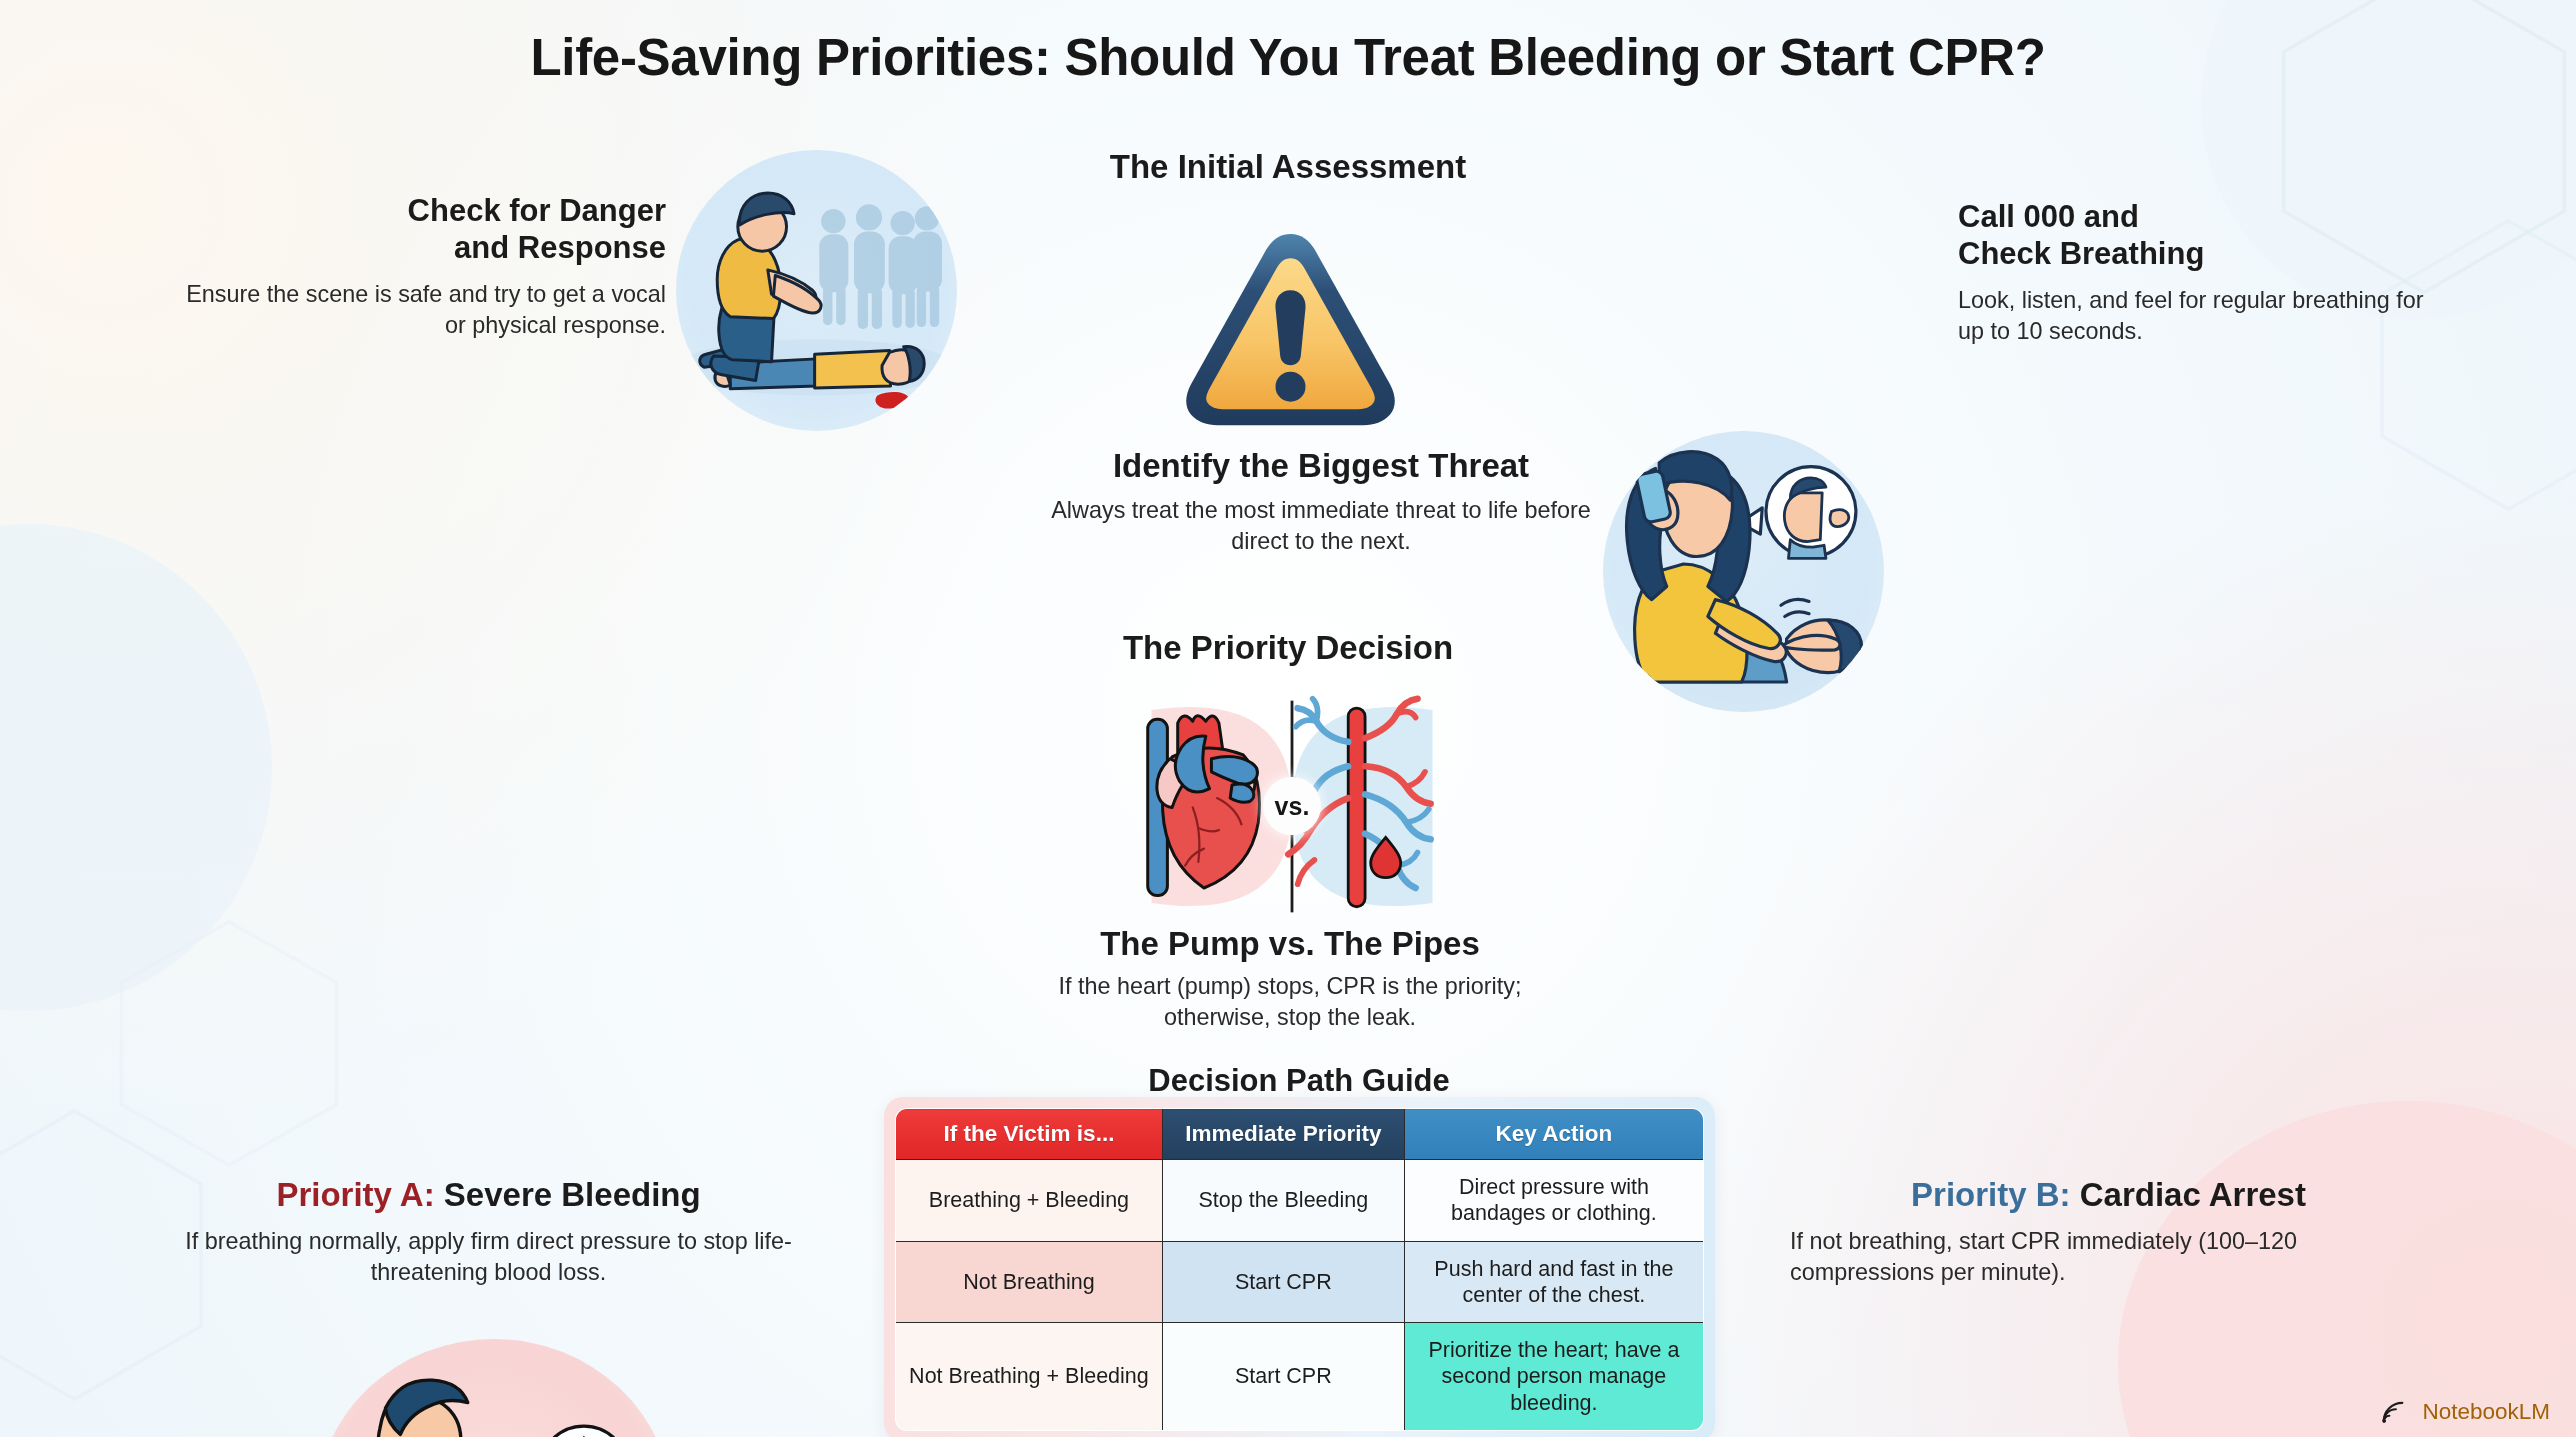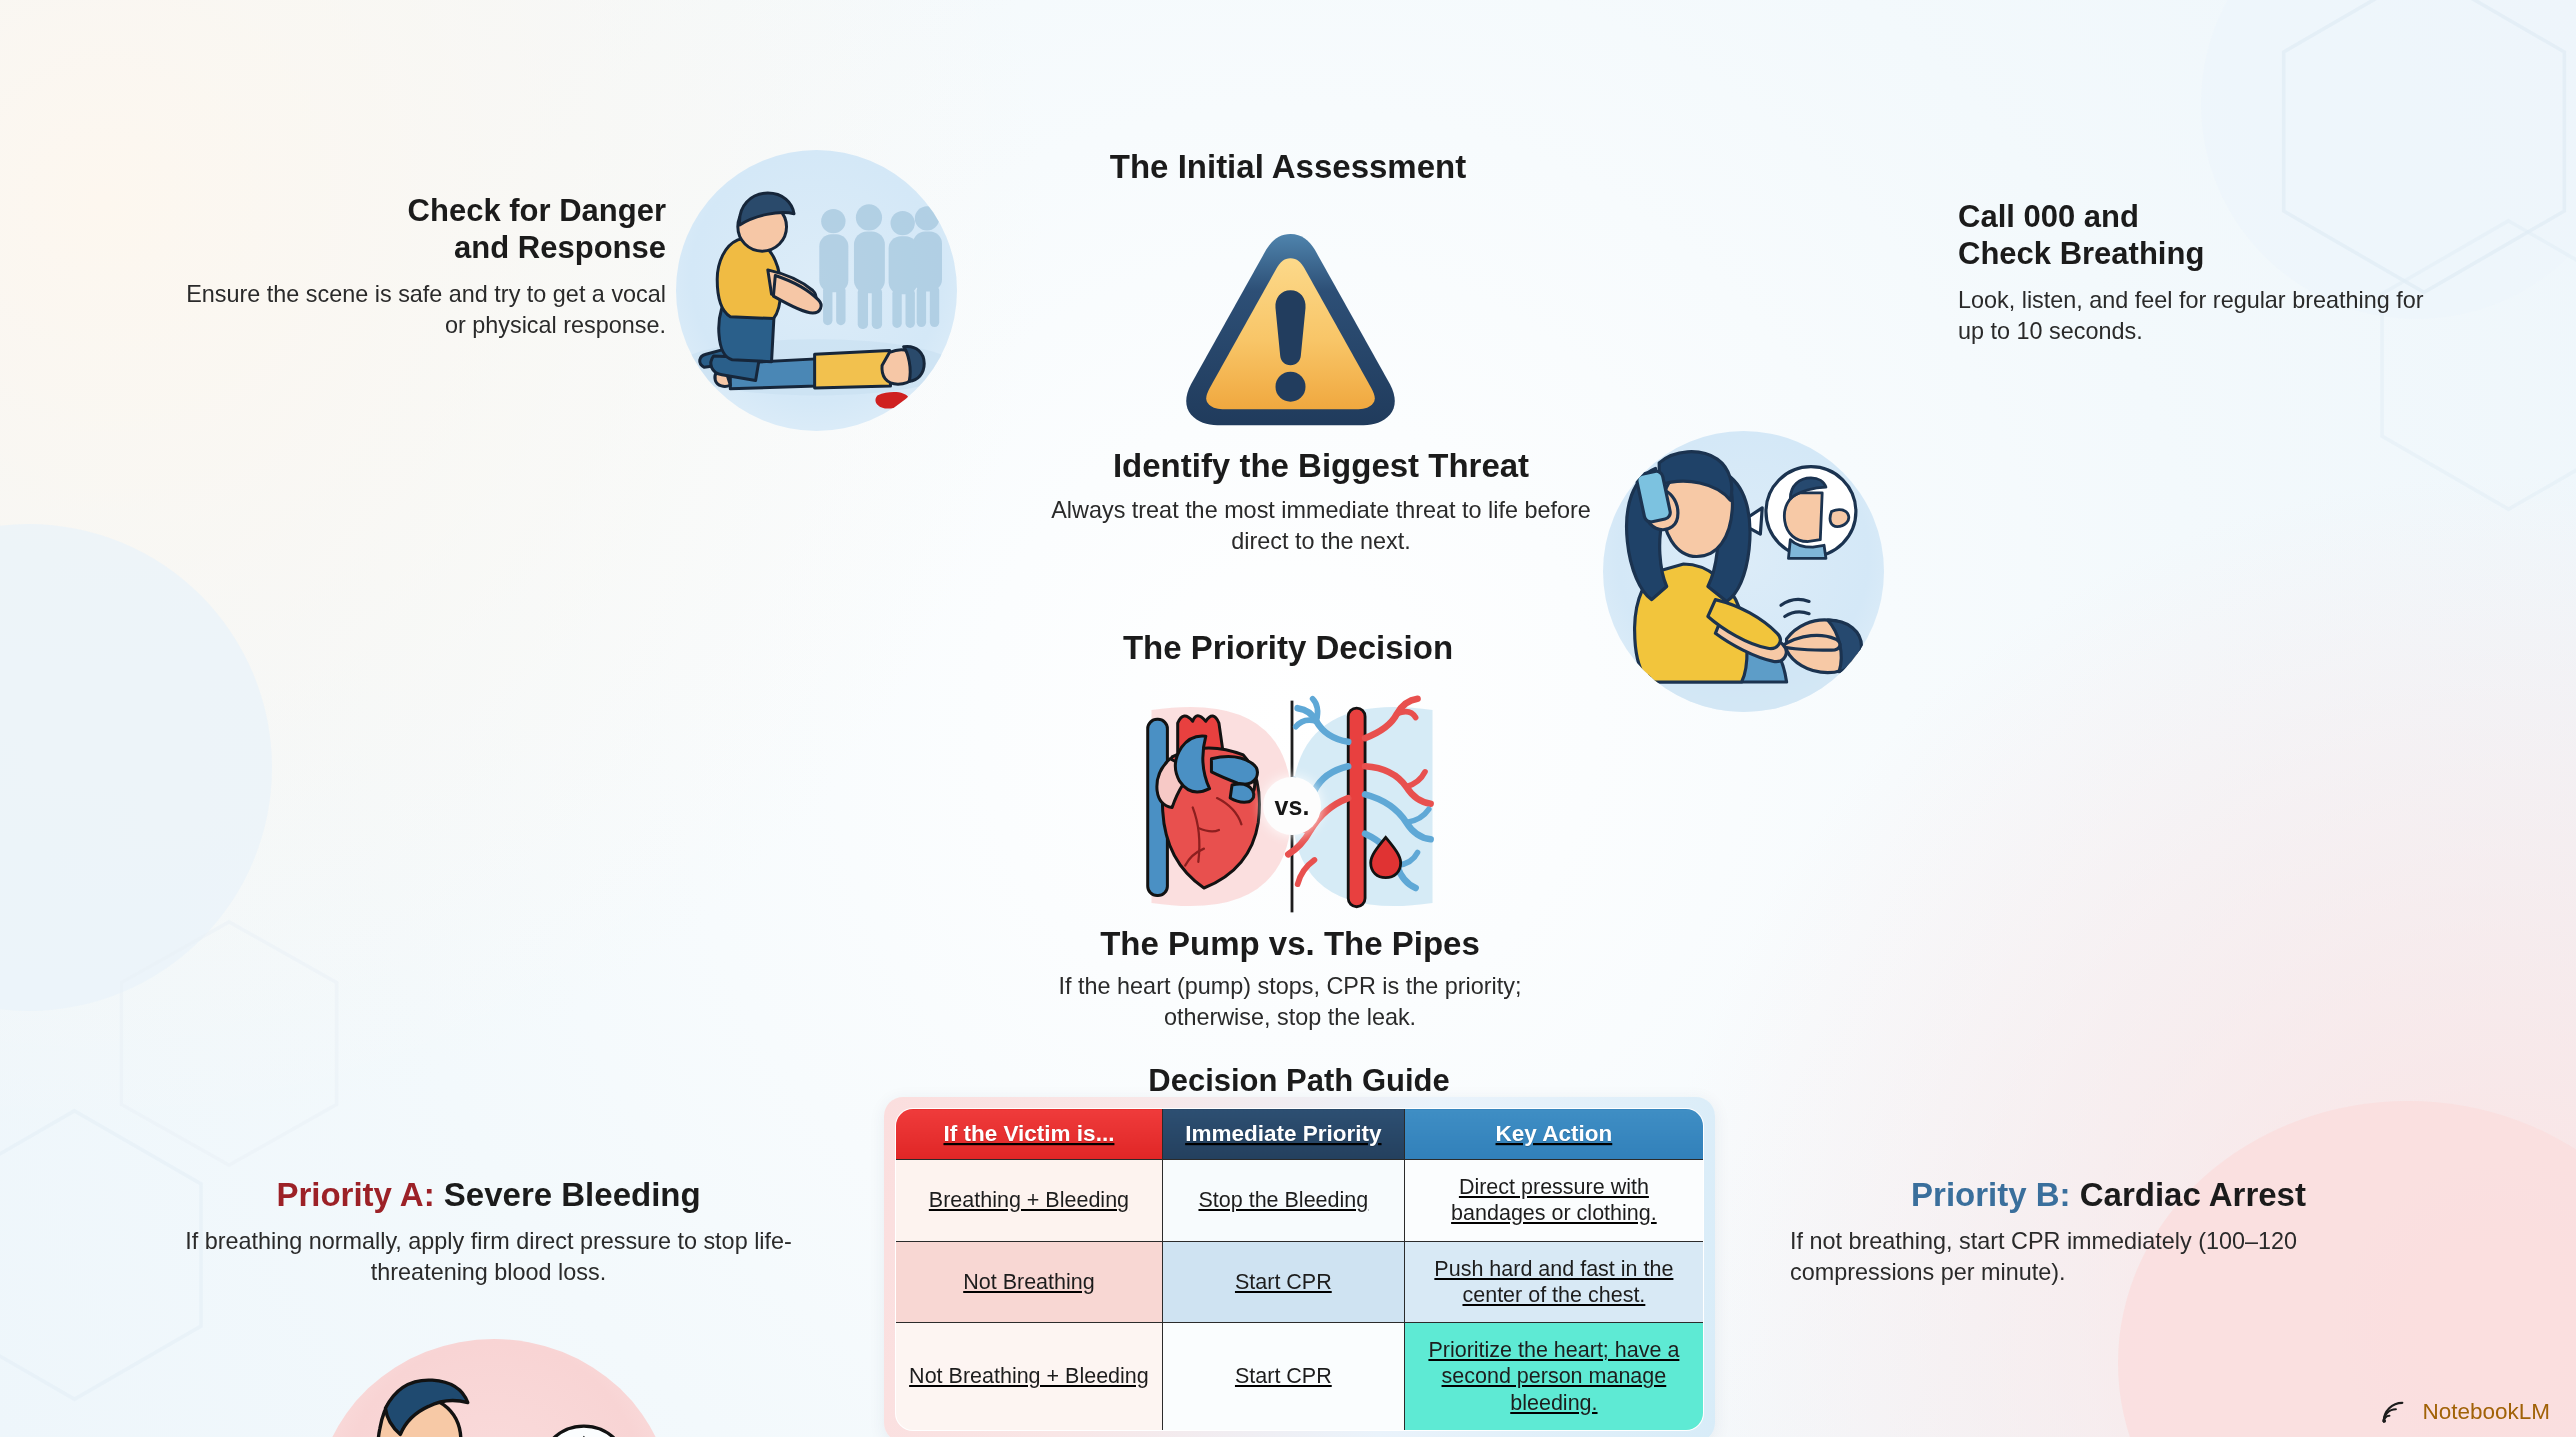--- a/index.html
+++ b/index.html
@@ -74,25 +74,24 @@
     position: absolute;
     left: 884px; top: 1097px;
     width: 831px;
     border-radius: 19px;
     background: linear-gradient(100deg,#fbdede 0%,#f9e6e6 26%,#eaf3fb 62%,#d8ecf8 100%);
     padding: 11.2px;
     box-shadow: 0 3.7px 17px rgba(20,50,80,.07);
   }
   table.dpg {
     width: 100%; border-collapse: collapse;
-    border-radius: 18px; overflow: hidden;
+    border-radius: 12px; overflow: hidden;
     border: 1.9px solid #2b2b2b;
     table-layout: fixed;
     background: #fff;
-    text-decoration: underline;
   }
   table.dpg th {
     font-size: 22.5px; font-weight: bold; color: #ffffff;
     padding: 12px 5.6px; text-align: center;
     border: 1.9px solid #2b2b2b;
     text-shadow: 0 0.9px 0.9px rgba(0,0,0,.22);
   }
   th.c1 { background: linear-gradient(180deg,#ef3b3b 0%, #e02626 100%); }
   th.c2 { background: linear-gradient(180deg,#2d4f72 0%, #24405e 100%); }
   th.c3 { background: linear-gradient(180deg,#3f8ec4 0%, #3180ba 100%); }
@@ -149,20 +148,21 @@
   <svg class="hexa" style="left:-66px;top:1105px;" width="281" height="300" viewBox="0 0 300 320">
     <polygon points="150,6 285,84 285,236 150,314 15,236 15,84" fill="none" stroke="#e3eef6" stroke-width="4"></polygon>
   </svg>
   <svg class="hexa" style="left:112px;top:917px;" width="234" height="253" viewBox="0 0 250 270">
     <polygon points="125,5 240,70 240,200 125,265 10,200 10,70" fill="none" stroke="#eaf1f7" stroke-width="4"></polygon>
   </svg>
 </div>
 
 <div id="page">
 
+  <div class="title">Life-Saving Priorities: Should You Treat Bleeding or Start CPR?</div>
 
   <div class="block" style="left:1007px; top:148px; width:562px;">
     <div class="h2">The Initial Assessment</div>
   </div>
 
   <div class="block" style="left:1178px; top:217px;">
     <svg width="225" height="225" viewBox="0 0 240 240">
       <defs>
         <linearGradient id="triBorder" x1="0" y1="0" x2="0" y2="1">
           <stop offset="0%" stop-color="#4f84ad"></stop>

